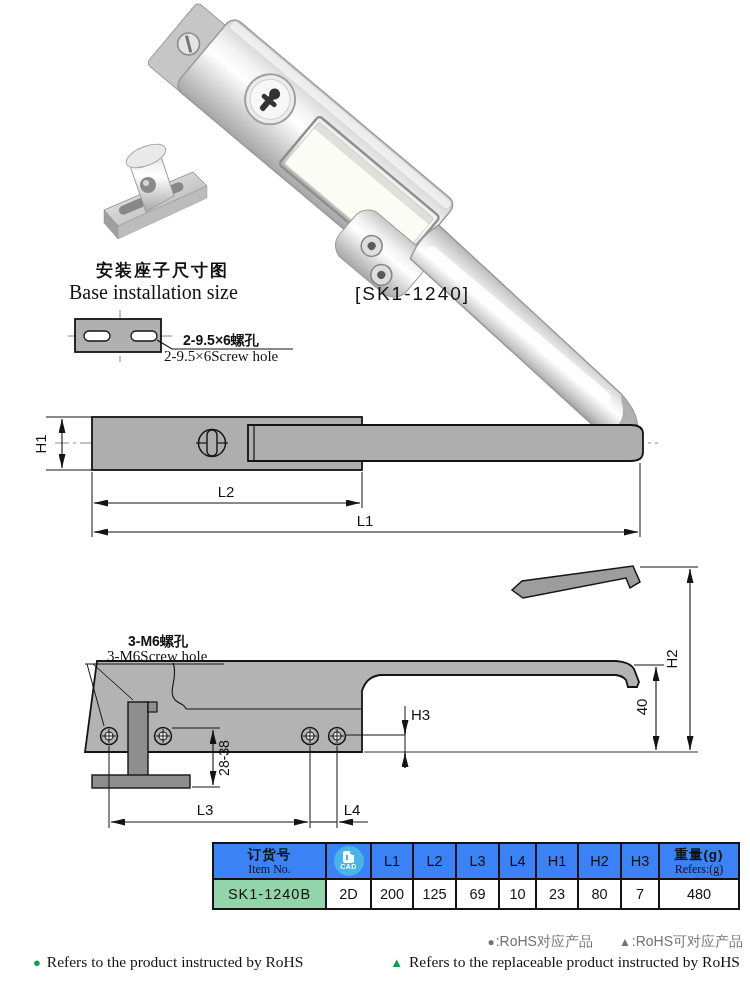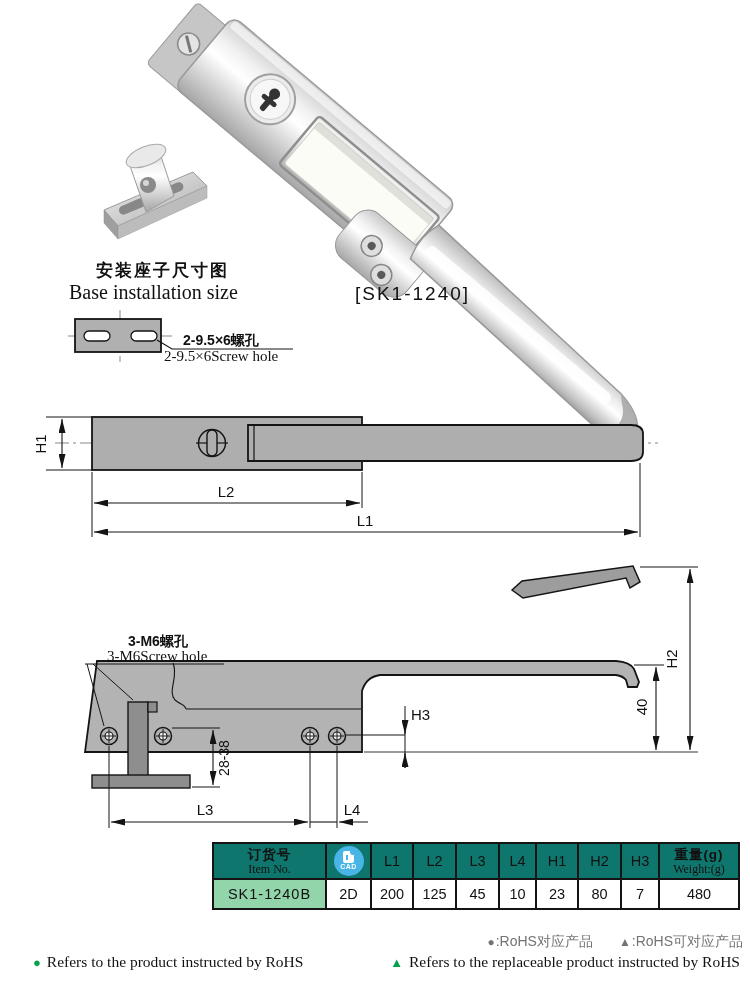--- a/index.html
+++ b/index.html
@@ -12,21 +12,21 @@
   .note-zh{font:bold 14px "Liberation Sans",sans-serif;fill:#111;}
   .note-en{font:15px "Liberation Serif",serif;fill:#111;}
   .title-zh{font:bold 17px "Liberation Sans",sans-serif;fill:#111;letter-spacing:2px;}
   .title-en{font:20px "Liberation Serif",serif;fill:#111;}
   .model-txt{font:19px "Liberation Sans",sans-serif;fill:#111;letter-spacing:2px;}
   
   table.spec{position:absolute;left:212px;top:842px;border-collapse:collapse;table-layout:fixed;
              width:526px;}
   table.spec td{border:2px solid #141414;text-align:center;vertical-align:middle;padding:0;
                 font-size:14.5px;color:#111;background:#fff;overflow:hidden;}
-  table.spec tr.hdr td{background:#0f766e;height:34px;}
+  table.spec tr.hdr td{background:#3b82f6;height:34px;}
   table.spec tr.r1 td{height:29px;}
   table.spec tr.r2 td{height:28px;}
   .hdr-zh{display:block;font-weight:bold;font-size:13.5px;line-height:15px;letter-spacing:1px;}
   .hdr-en{display:block;font-family:"Liberation Serif",serif;font-size:12px;line-height:14px;}
   .item-cell{background:#93d5ab !important;letter-spacing:1px;font-size:14.5px;}
   .cad-wrap{display:flex;align-items:center;justify-content:center;}
   .cad-circle{width:30px;height:30px;border-radius:50%;background:#49b4e6;display:flex;
               flex-direction:column;align-items:center;justify-content:center;}
   .cad-doc{width:11px;height:12px;background:#fff;border-radius:2px;position:relative;}
   .cad-doc::after{content:"";position:absolute;right:0;top:0;width:4px;height:4px;background:#49b4e6;
@@ -258,29 +258,29 @@
     </td>
     <td>L1</td>
     <td>L2</td>
     <td>L3</td>
     <td>L4</td>
     <td>H1</td>
     <td>H2</td>
     <td>H3</td>
     <td>
       <span class="hdr-zh">重量(g)</span>
-      <span class="hdr-en">Weight:(g)</span>
+      <span class="hdr-en">Refers:(g)</span>
     </td>
   </tr>
   <tr class="r2">
     <td class="item-cell">SK1-1240B</td>
     <td>2D</td>
     <td>200</td>
     <td>125</td>
-    <td>45</td>
+    <td>69</td>
     <td>10</td>
     <td>23</td>
     <td>80</td>
     <td>7</td>
     <td>480</td>
   </tr>
 </tbody>
     </table>
 
 <div class="legend">

